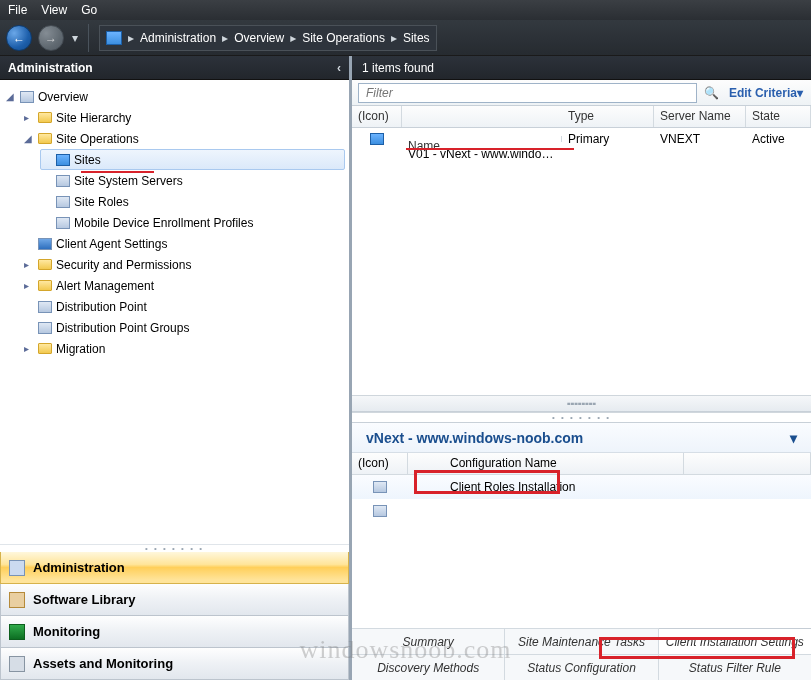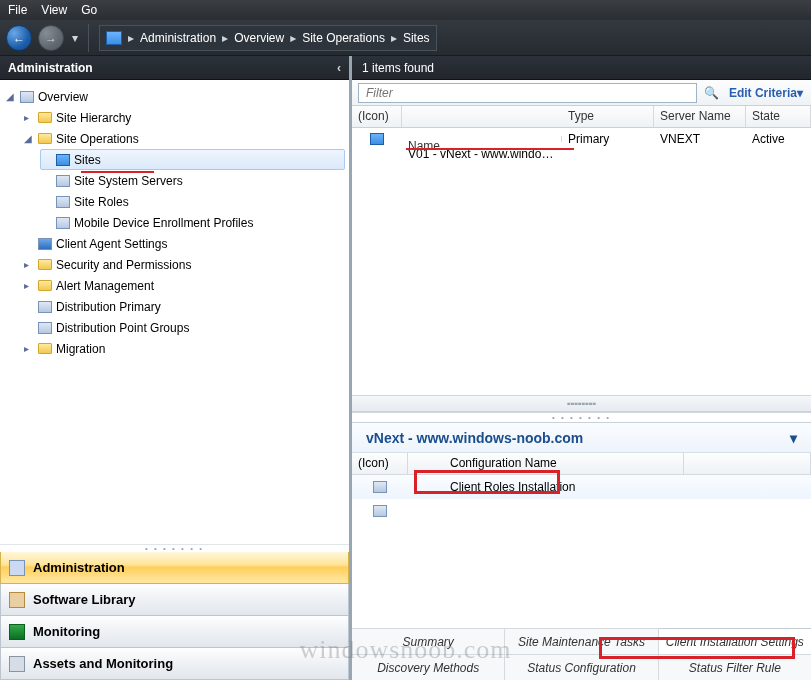--- a/index.html
+++ b/index.html
@@ -364,21 +364,21 @@
                 <div class="tree-item">
               <span class="twisty">▸</span>
               <span class="folder-icon"></span>
               <span>Alert Management</span>
             </div>
               </li>
             <li>
                 <div class="tree-item">
               <span class="twisty empty">▸</span>
               <span class="gen-icon"></span>
-              <span>Distribution Primary</span>
+              <span>Distribution Point</span>
             </div>
               </li>
             <li>
                 <div class="tree-item">
               <span class="twisty empty">▸</span>
               <span class="gen-icon"></span>
               <span>Distribution Point Groups</span>
             </div>
               </li>
             <li>

